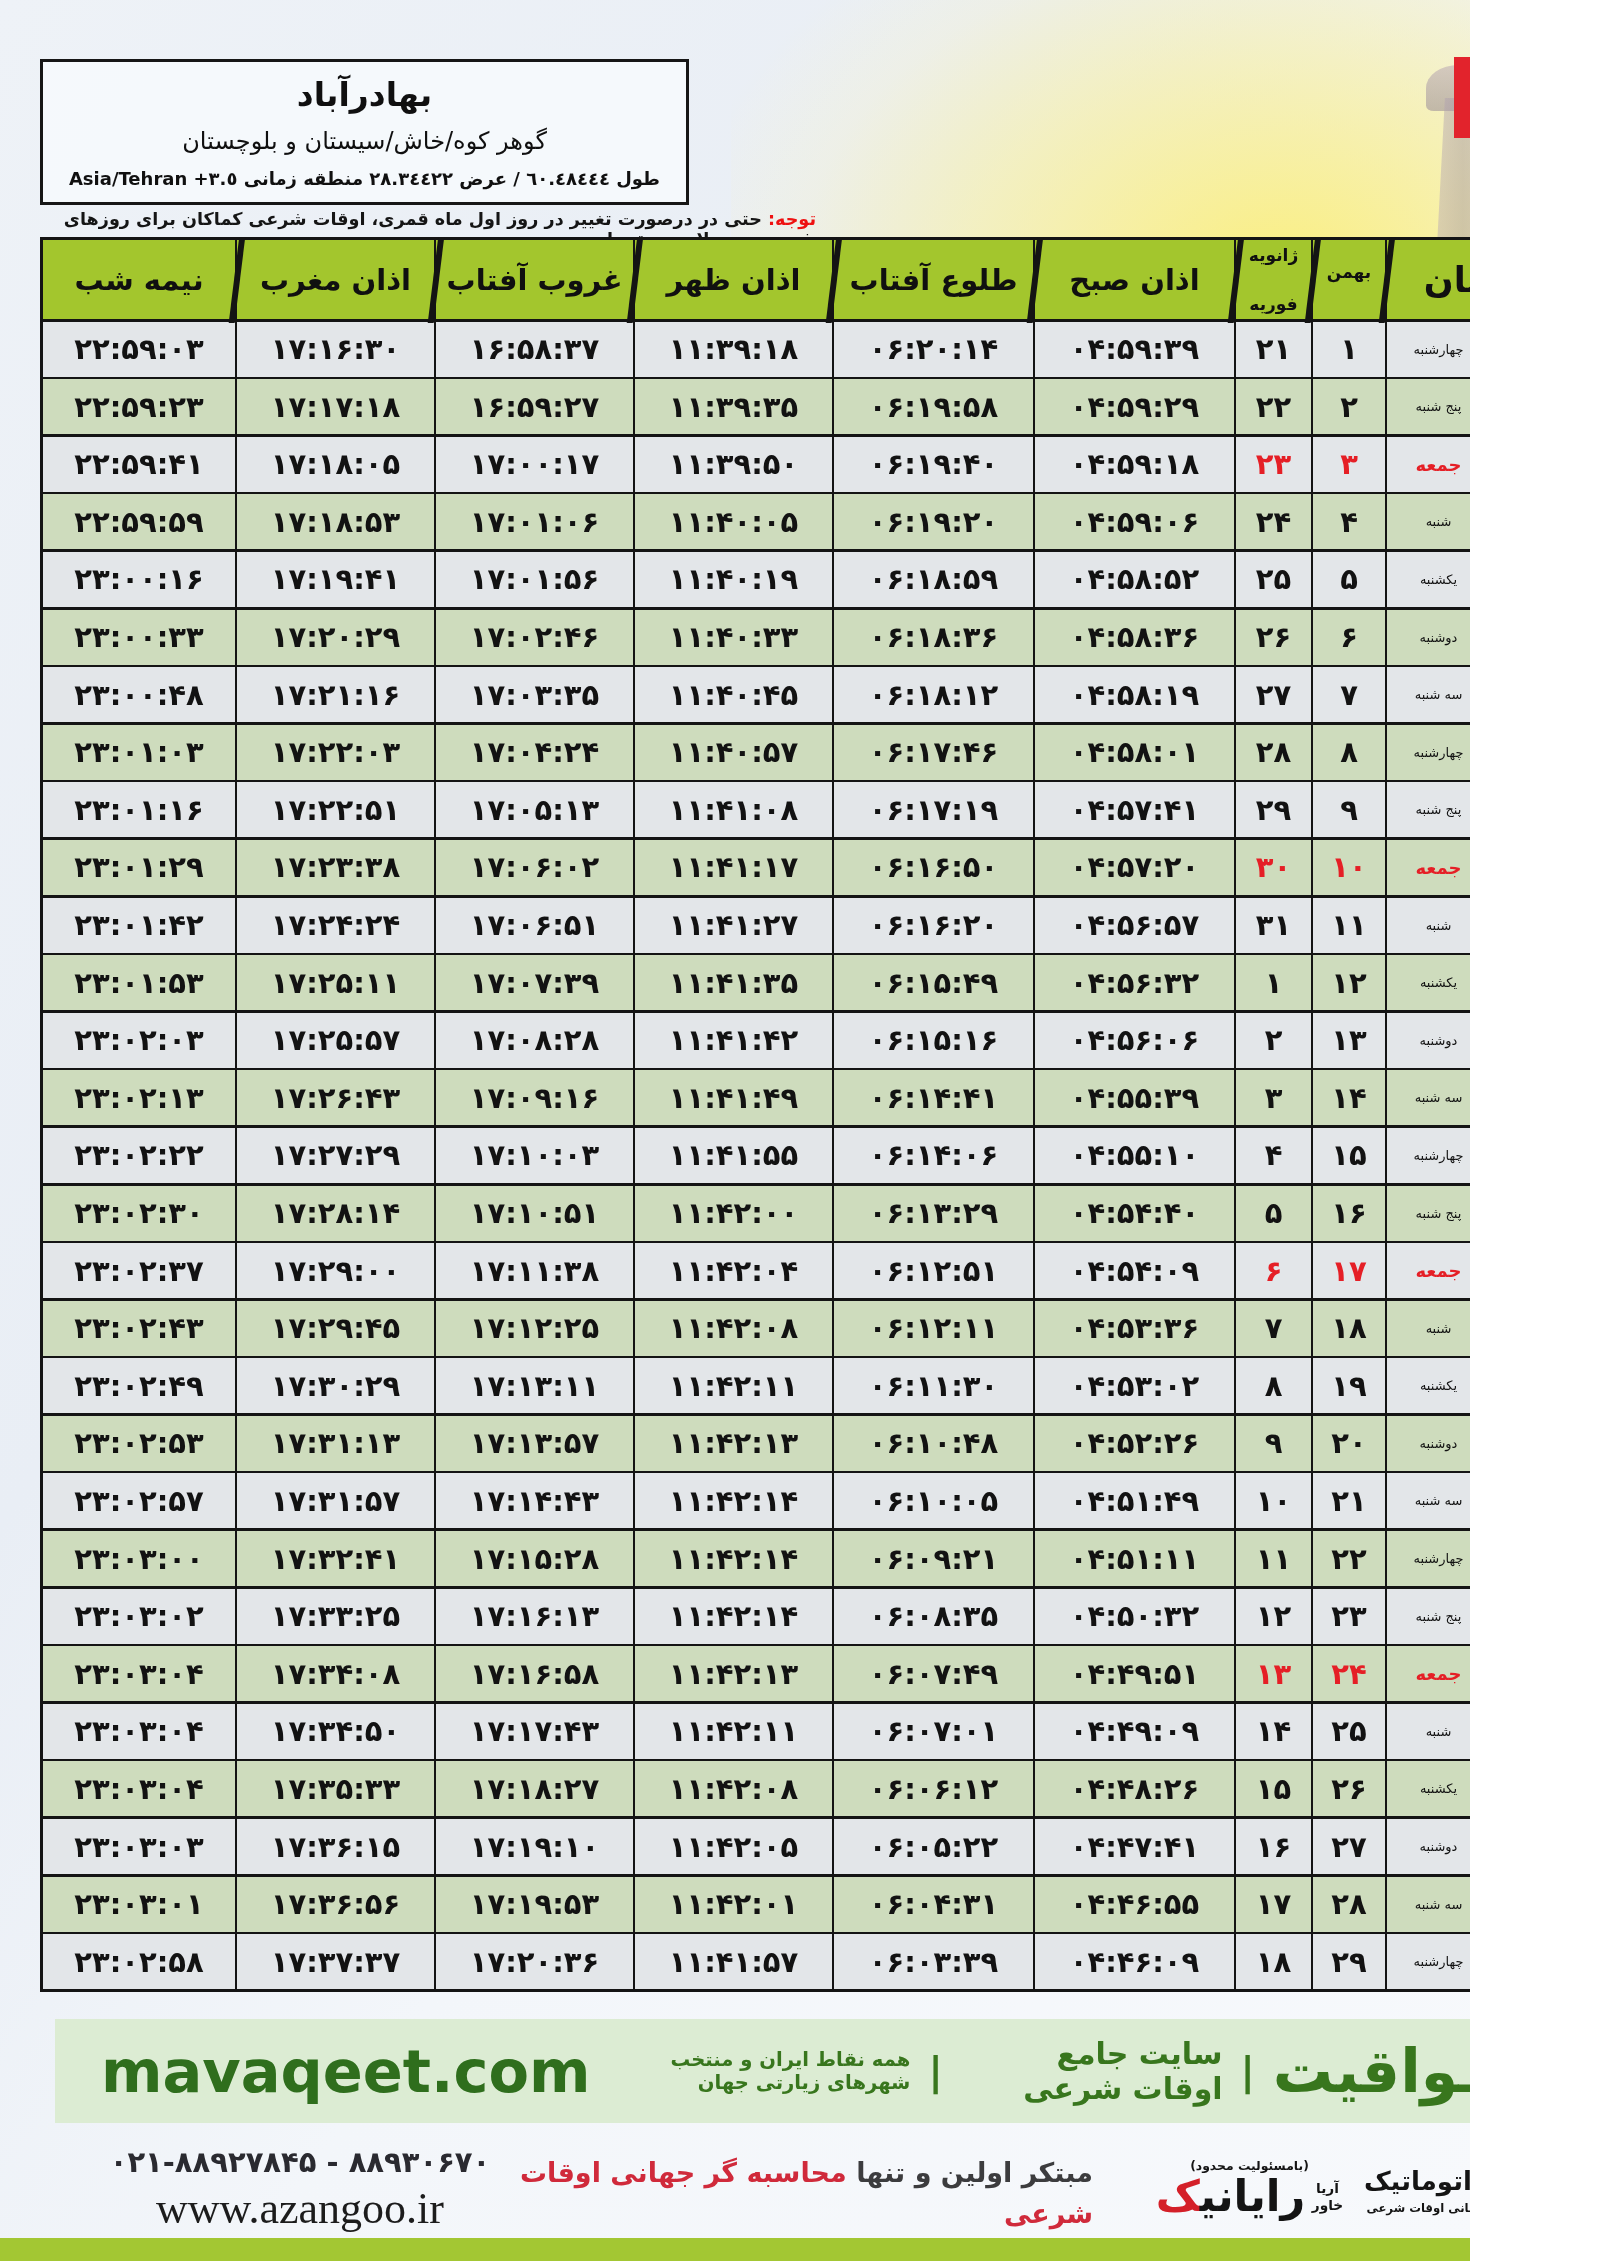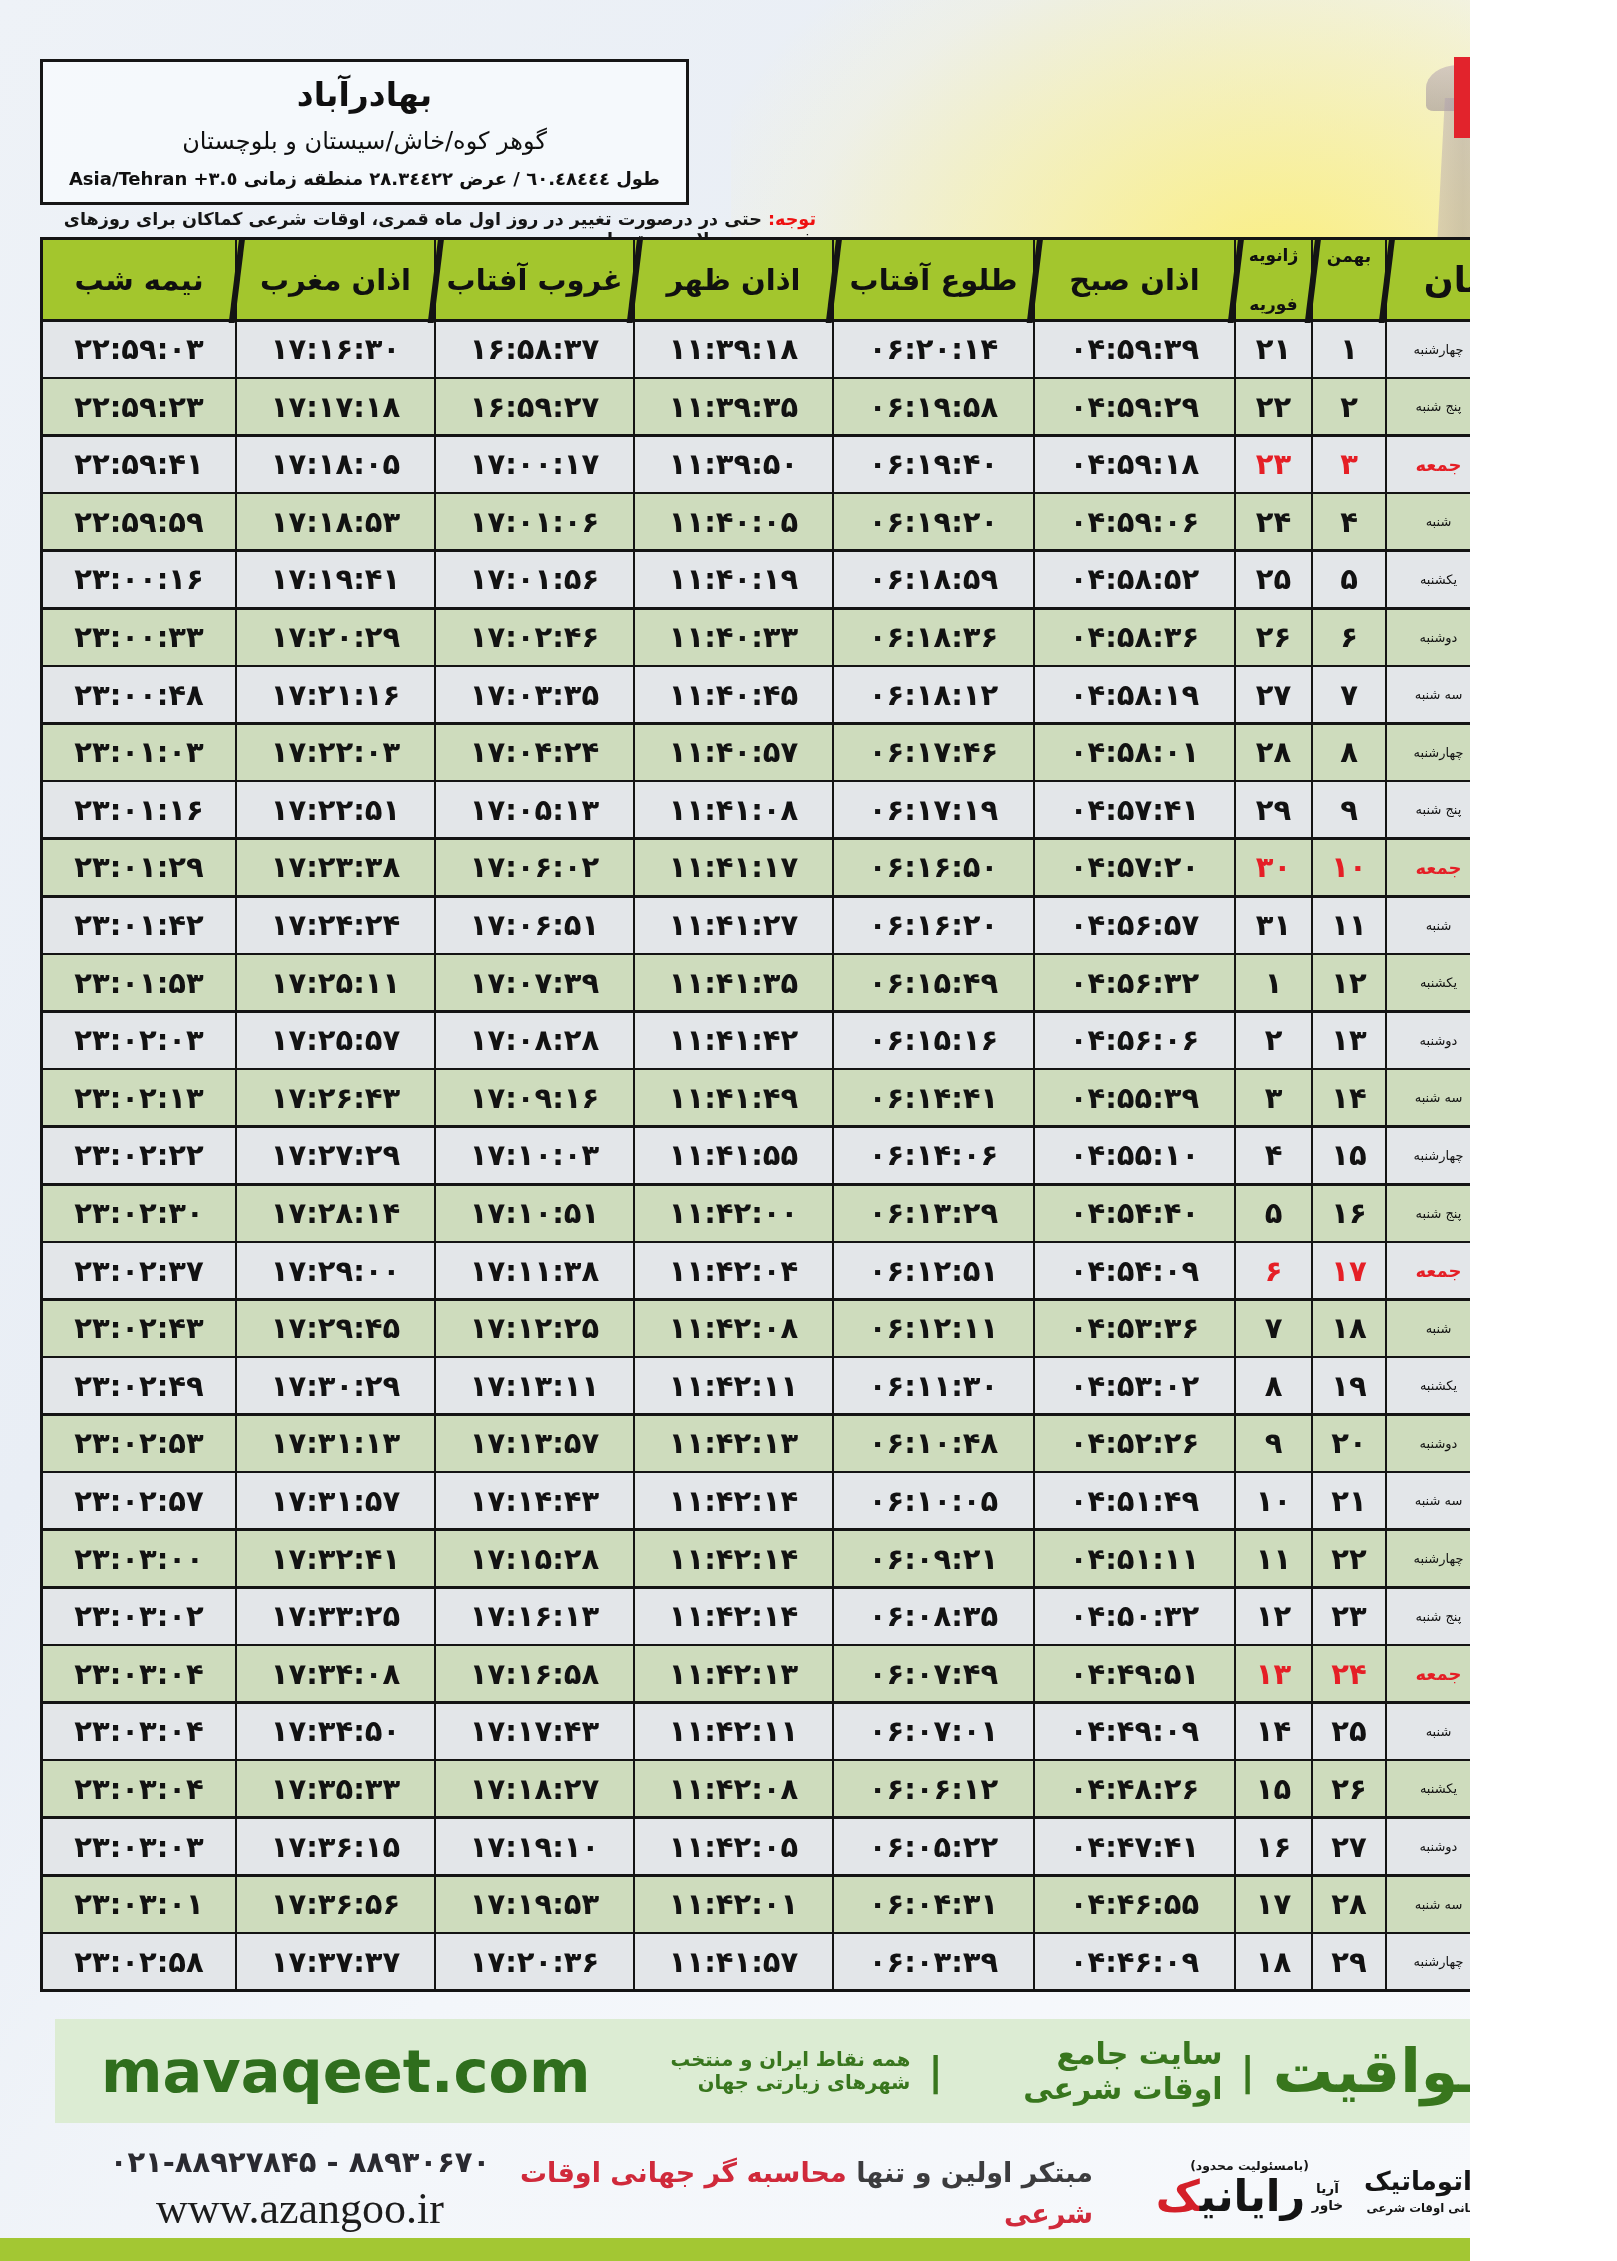--- a/index.html
+++ b/index.html
@@ -39,21 +39,21 @@
   
   .ptable{position:absolute;left:40px;top:237px;z-index:2;display:grid;direction:rtl;
         grid-template-columns:80px 103px 72px 75px 199px 199px 197px 197px 197px 192px;
         grid-template-rows:79px repeat(29,55px);
         gap:2.6px 2px;background:#141414;border:3.9px solid #141414;}
   .hc{position:relative;background:#a3c62d;color:#101010;display:flex;align-items:center;justify-content:center;
       font-weight:bold;font-size:29px;z-index:3;}
   .hc+.hc::before{content:"";position:absolute;right:-5.2px;top:-3.3px;bottom:-3.3px;width:5.9px;background:#141414;
       transform:skewX(-7deg);z-index:4;}
   .hc-shaban{grid-column:span 2;font-size:35px;}
-  .hc-small{font-size:17px;align-items:flex-start;padding-top:6px;}
+  .hc-small{font-size:17px;align-items:flex-start;padding-top:22px;}
   .hc-greg{flex-direction:column;justify-content:space-between;align-items:center;padding:5.2px 0;text-align:right;}
   .c{display:flex;align-items:center;justify-content:center;color:#121212;font-weight:bold;overflow:hidden;}
   .odd{background:rgba(243,246,250,.93);}
   .even{background:rgba(216,231,198,.95);}
   .c-time{font-size:29px;}
   .c-num{font-size:29px;}
   .c-day{font-size:34px;}
   .c-weekday{font-size:13px;font-weight:normal;}
   .red{color:#e51f26;}
   .red.c-weekday{font-weight:bold;font-size:18px;}

